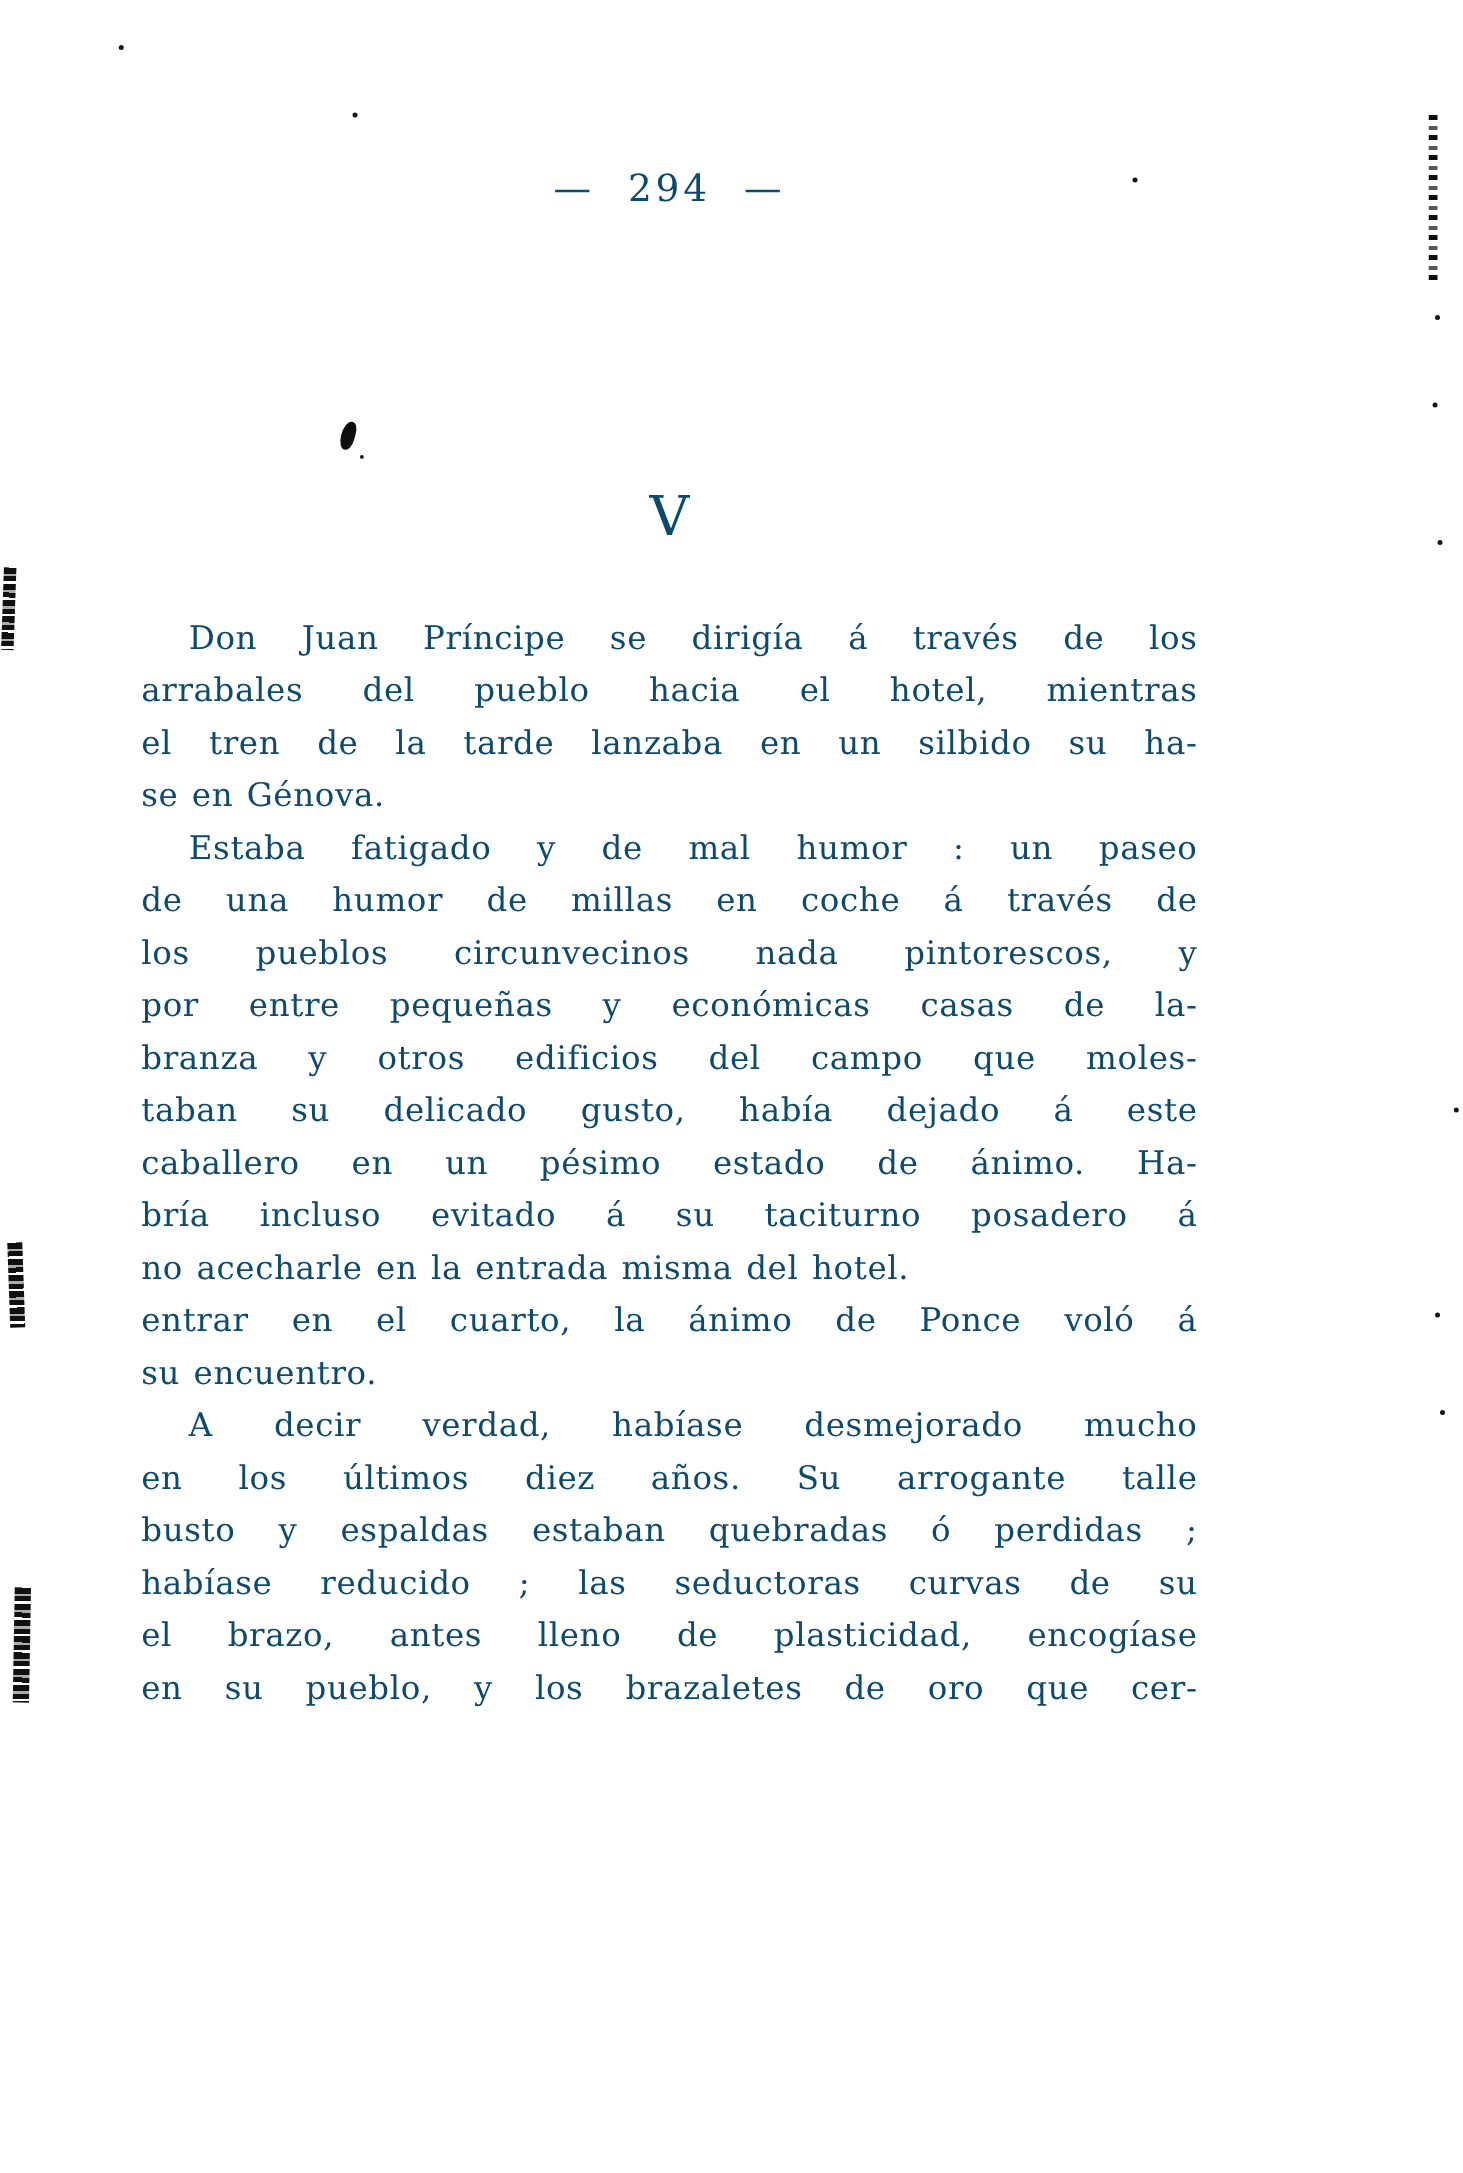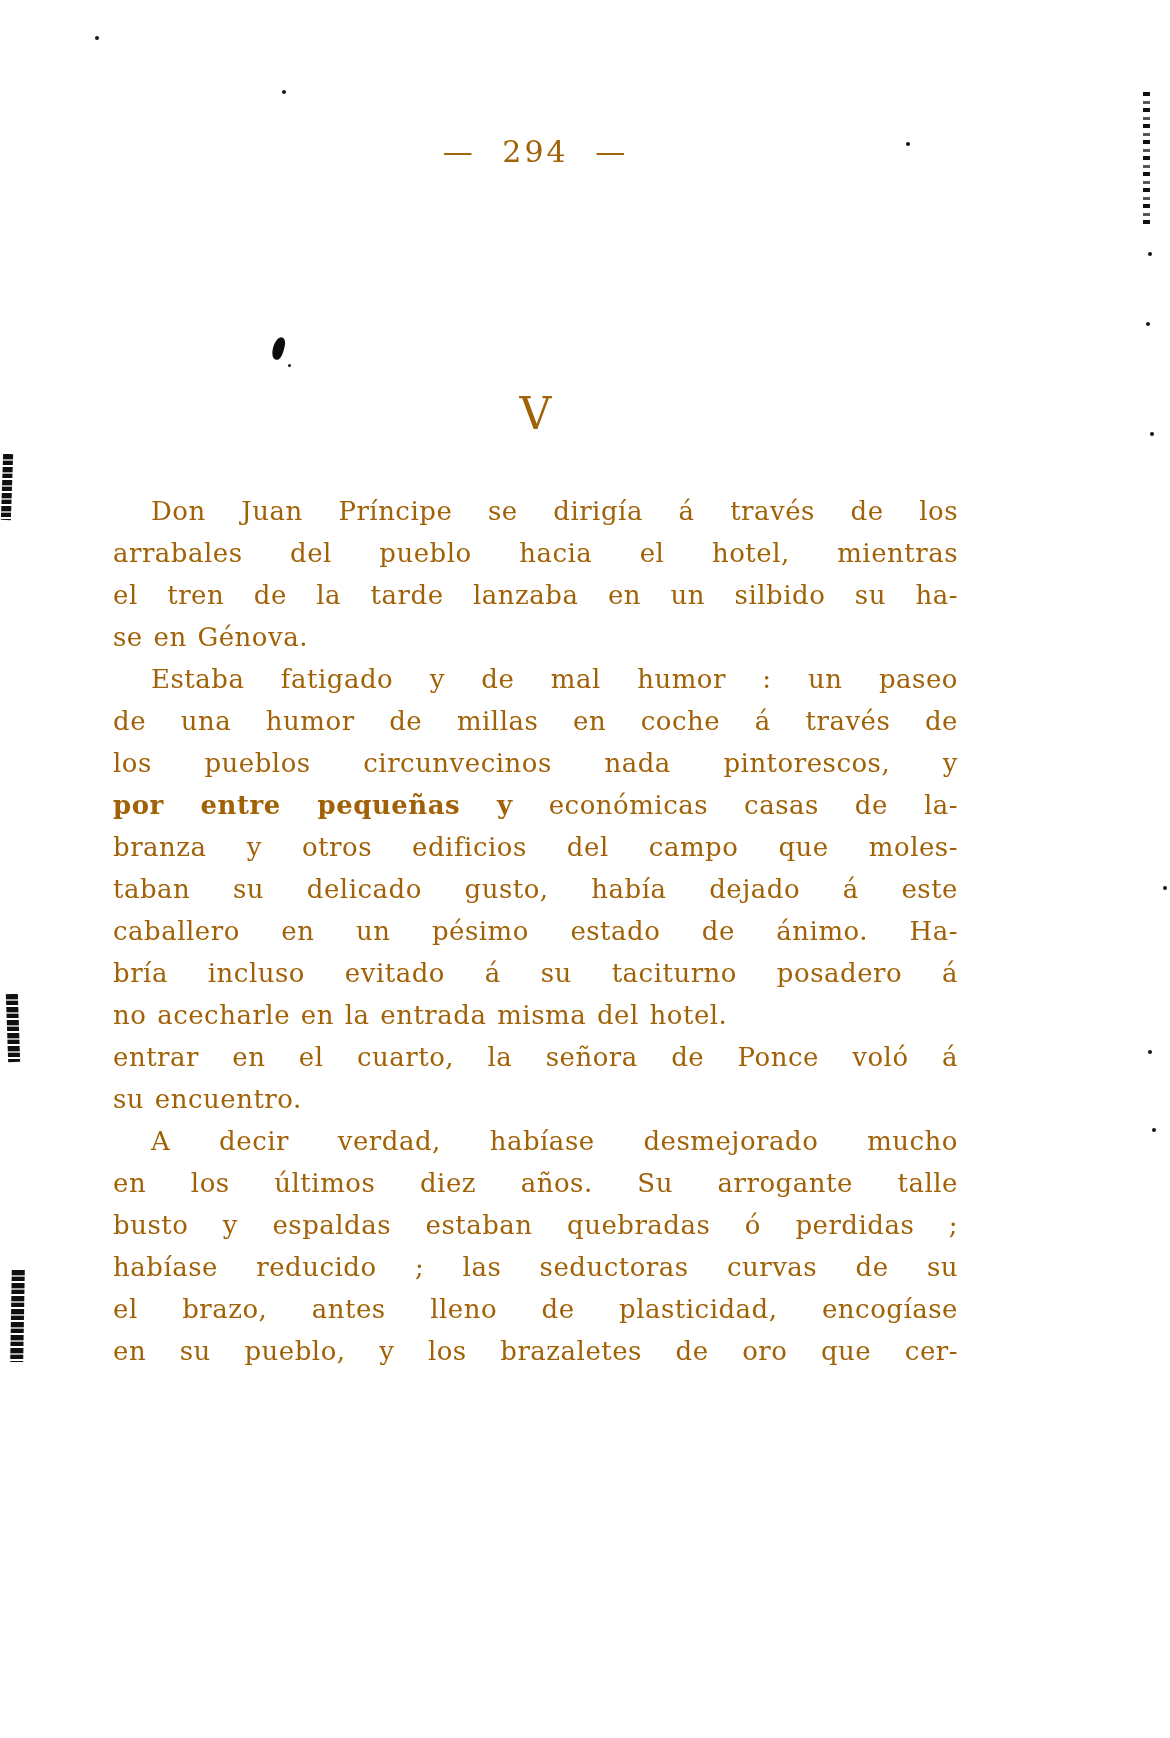--- a/index.html
+++ b/index.html
@@ -1,42 +1,42 @@
 <!DOCTYPE html>
 <html><head>
 <meta charset="utf-8">
 <style>
   html,body { margin:0; padding:0; background:#ffffff; }
   .page {
     position:relative;
     width:1170px; height:1472px;
     background:#ffffff;
     font-family:"DejaVu Serif", serif;
-    color:#a16207;
+    color:#0c4a6e;
     overflow:hidden;
   }
   .pagenum {
     position:absolute; top:134px; left:113px; width:845px;
     text-align:center; font-size:30px; letter-spacing:3px;
     word-spacing:14px;
   }
   .chapter {
     position:absolute; top:388px; left:113px; width:845px;
     text-align:center; font-size:44px;
   }
   .bodytext {
     position:absolute; top:490px; left:113px; width:845px;
     font-size:26px; line-height:42px;
     letter-spacing:0.5px; word-spacing:2px;
   }
   .line { text-align:justify; text-align-last:justify; }
   .line.end { text-align-last:left; }
   .line.ind { text-indent:38px; }
   .line.ind2 { text-indent:22px; }
-  .b { font-weight:bold; }
+  .b { font-weight:normal; }
 
   
   .art { position:absolute; background:#101010; }
   .streak {
     background: repeating-linear-gradient(to bottom,#101010 0 5px, rgba(16,16,16,0.35) 5px 7px, #101010 7px 11px, transparent 11px 13px);
   }
   .a-l1 { left:2px;  top:454px;  width:10px; height:66px; transform:rotate(2deg); }
   .a-l2 { left:7px;  top:994px;  width:12px; height:68px; transform:rotate(-2deg); }
   .a-l3 { left:11px; top:1270px; width:13px; height:92px; transform:rotate(1deg); }
   .a-r1 { left:1143px; top:92px; width:7px; height:135px;
@@ -83,21 +83,21 @@
       <div class="line"><span class="b">por entre pequeñas y</span><span> económicas casas de la-</span></div>
       <div class="line">branza y otros edificios del campo que moles-</div>
       <div class="line">taban su delicado gusto, había dejado á este</div>
       <div class="line">caballero en un pésimo estado de ánimo. Ha-</div>
       <div class="line">bría incluso evitado á su taciturno posadero á</div>
       <div class="line end">no acecharle en la entrada misma del hotel.</div>
     </div>
 
 
     <div>
-      <div class="line">entrar en el cuarto, la señora de Ponce voló á</div>
+      <div class="line">entrar en el cuarto, la ánimo de Ponce voló á</div>
       <div class="line end">su encuentro.</div>
     </div>
 
     <div>
       <div class="line ind">A decir verdad, habíase desmejorado mucho</div>
       <div class="line">en los últimos diez años. Su arrogante talle</div>
       <div class="line">busto y espaldas estaban quebradas ó perdidas ;</div>
       <div class="line">habíase reducido ; las seductoras curvas de su</div>
       <div class="line">el brazo, antes lleno de plasticidad, encogíase</div>
       <div class="line">en su pueblo, y los brazaletes de oro que cer-</div>

